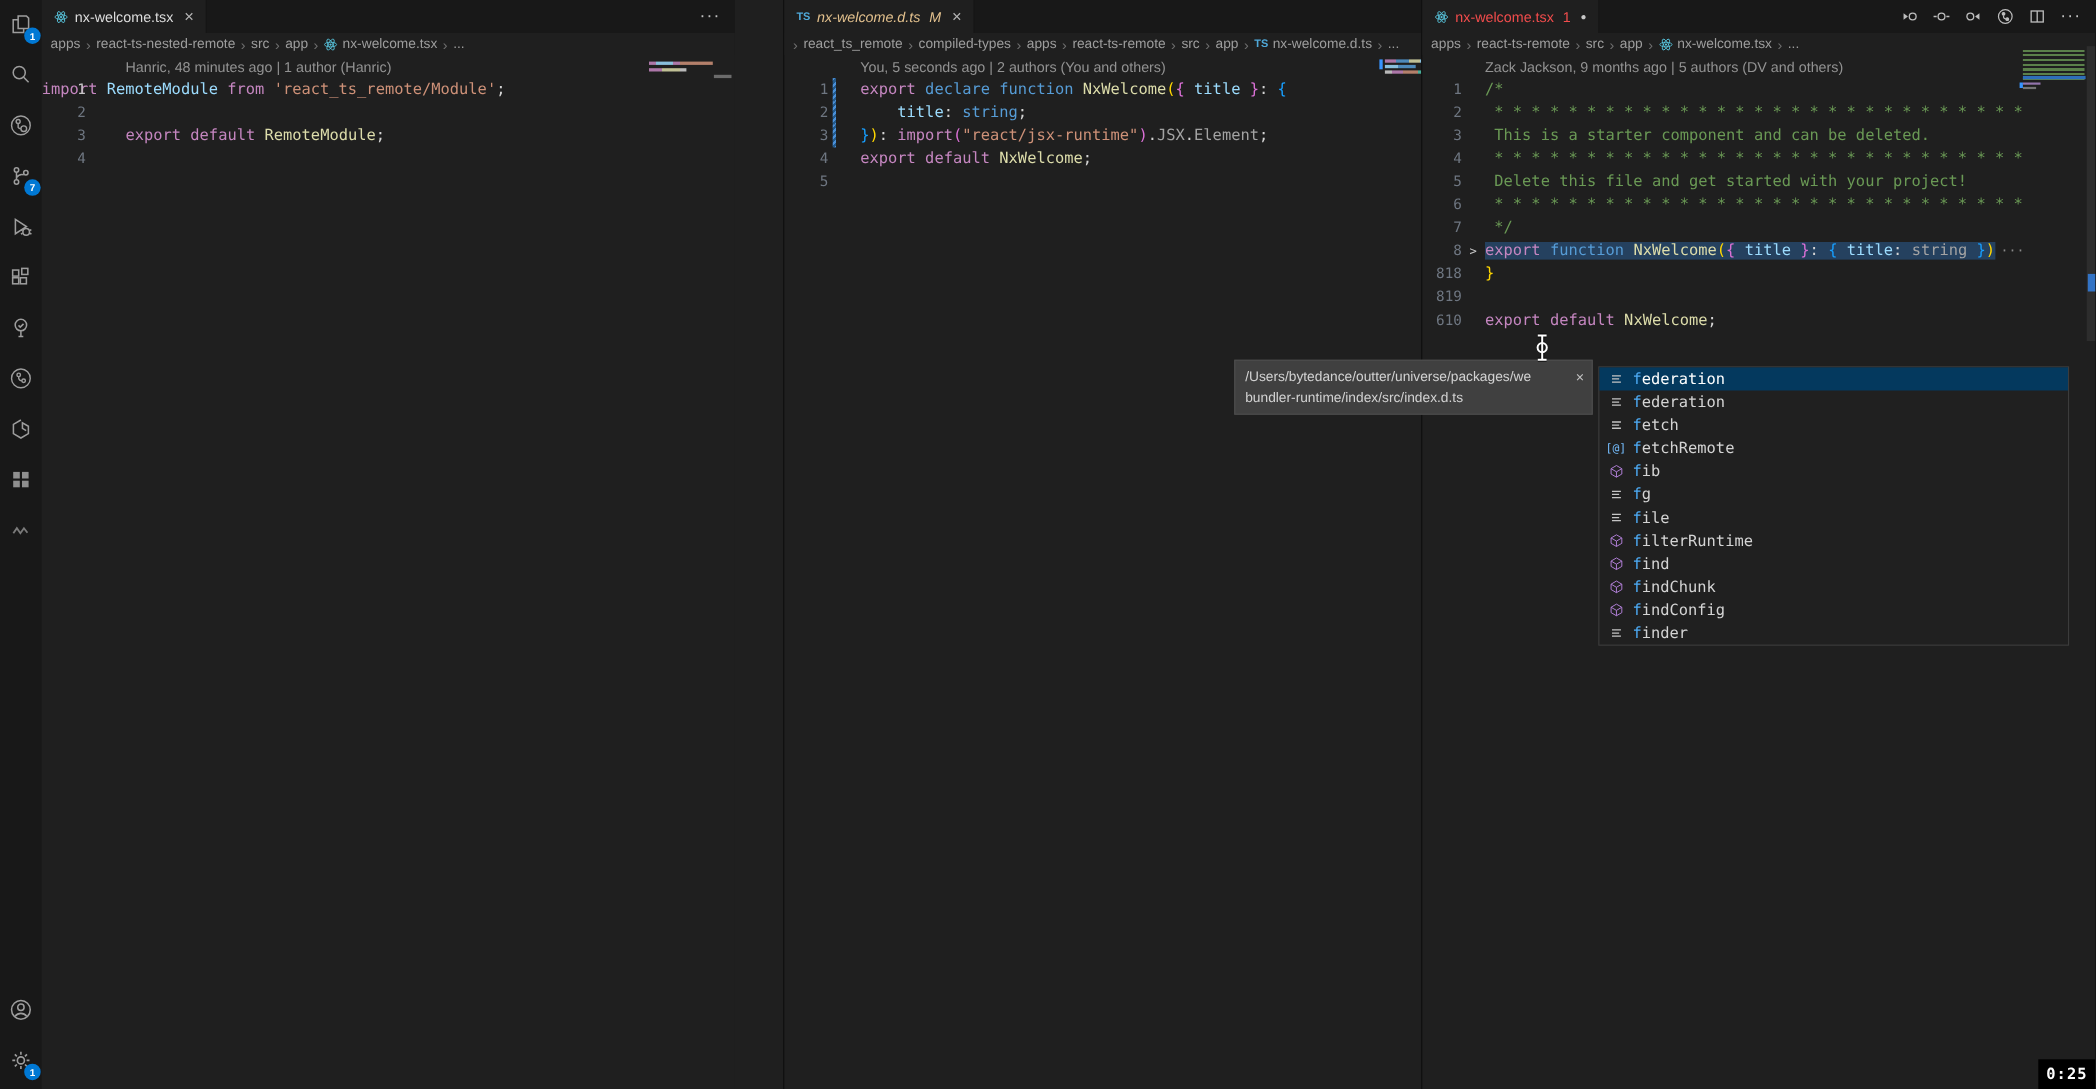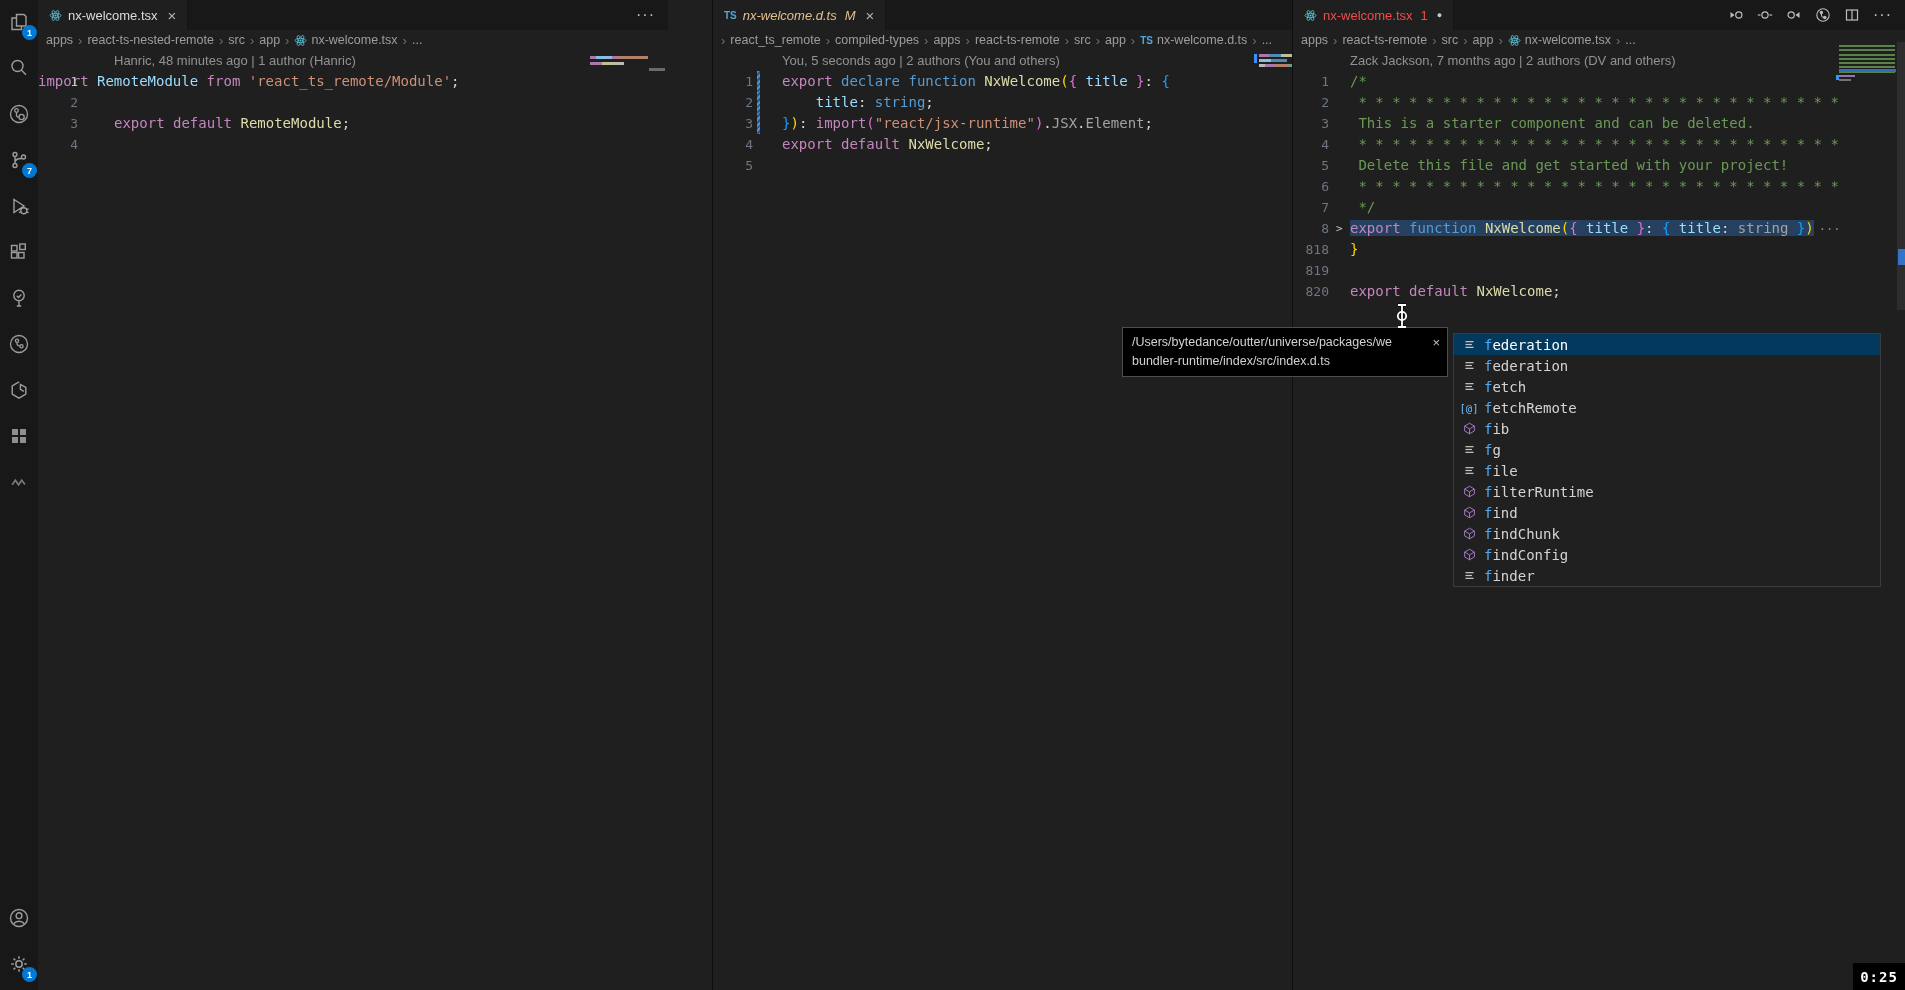--- a/index.html
+++ b/index.html
@@ -80,21 +80,21 @@
     background: #202020; border: 1px solid #3c3c3c;
     font-family: "DejaVu Sans Mono","Liberation Mono",monospace; font-size: 14px; z-index: 30; }
   .sg-row { height: 21px; display: flex; align-items: center; gap: 6px;
     padding: 0 6px; color: #d4d4d4; cursor: pointer; }
   .sg-row.sel { background: #04395e; color: #ffffff; }
   .sg-icon { width: 18px; display: flex; justify-content: center; align-items: center; }
   .sg-match { color: #4dabf5; }
   .sg-val { color: #75beff; font-size: 10.5px; }
   
   #tooltip { position: absolute; left: 1122px; top: 327px; width: 326px; height: 50px;
-    background: #000000; border: 1px solid #4d4d4d; padding: 5px 26px 5px 9px;
+    background: #404040; border: 1px solid #4d4d4d; padding: 5px 26px 5px 9px;
     font-size: 12.5px; color: #d2d2d2; line-height: 19px; z-index: 25; white-space: nowrap;
     overflow: hidden; }
   #tooltip .tt-close { position: absolute; right: 7px; top: 5px; color: #c2c2c2;
     font-size: 13px; cursor: pointer; }
   
   #pointer { position: absolute; left: 1393px; top: 302px; z-index: 40; }
   #timer { position: absolute; left: 1853px; top: 963px; width: 52px; height: 27px;
     background: #000; color: #fff; font-family: "DejaVu Sans Mono",monospace;
     font-weight: bold; font-size: 14px; display: flex; align-items: center;
     justify-content: center; letter-spacing: 1px; z-index: 50; }
@@ -415,33 +415,33 @@
             <circle cx="8" cy="8" r="1.3" fill="#58c4dc"></circle>
           </svg>
           <span>nx-welcome.tsx</span>
         </span>
         <span class="crumb-sep">›</span>
         <span class="crumb">
           <span>...</span>
         </span>
       </div>
     <div class="editor">
-      <div class="codelens" style="margin-left:57px;">Zack Jackson, 7 months ago | 2 authors (DV and others)</div>
+      <div class="codelens" style="margin-left:57px;">Zack Jackson, 9 months ago | 5 authors (DV and others)</div>
       <div>
           <div class="cline"><span class="ln">1</span><span class="codetx" style="margin-left: 57px;"><span class="tk-cm">/*</span></span></div>
           <div class="cline"><span class="ln">2</span><span class="codetx" style="margin-left: 57px;"><span class="tk-cm"> * * * * * * * * * * * * * * * * * * * * * * * * * * * * *</span></span></div>
           <div class="cline"><span class="ln">3</span><span class="codetx" style="margin-left: 57px;"><span class="tk-cm"> This is a starter component and can be deleted.</span></span></div>
           <div class="cline"><span class="ln">4</span><span class="codetx" style="margin-left: 57px;"><span class="tk-cm"> * * * * * * * * * * * * * * * * * * * * * * * * * * * * *</span></span></div>
           <div class="cline"><span class="ln">5</span><span class="codetx" style="margin-left: 57px;"><span class="tk-cm"> Delete this file and get started with your project!</span></span></div>
           <div class="cline"><span class="ln">6</span><span class="codetx" style="margin-left: 57px;"><span class="tk-cm"> * * * * * * * * * * * * * * * * * * * * * * * * * * * * *</span></span></div>
           <div class="cline"><span class="ln">7</span><span class="codetx" style="margin-left: 57px;"><span class="tk-cm"> */</span></span></div>
           <div class="cline"><span class="ln">8</span><span class="fchev">&gt;</span><span class="codetx" style="margin-left: 57px;"><span class="hlbg"><span class="tk-kw">export</span><span class="tk-pn"> </span><span class="tk-decl">function</span><span class="tk-pn"> </span><span class="tk-fn">NxWelcome</span><span class="tk-br-y">(</span><span class="tk-br-p">{</span><span class="tk-pn"> </span><span class="tk-var">title</span><span class="tk-pn"> </span><span class="tk-br-p">}</span><span class="tk-pn">: </span><span class="tk-br-b">{</span><span class="tk-pn"> </span><span class="tk-var">title</span><span class="tk-pn">: </span><span class="tk-type">string</span><span class="tk-pn"> </span><span class="tk-br-b">}</span><span class="tk-br-y">)</span></span><span class="folddots">···</span></span></div>
           <div class="cline"><span class="ln">818</span><span class="codetx" style="margin-left: 57px;"><span class="tk-br-y">}</span></span></div>
           <div class="cline"><span class="ln">819</span><span class="codetx" style="margin-left: 57px;"></span></div>
-          <div class="cline"><span class="ln">820</span><span class="codetx" style="margin-left: 57px;"><span class="tk-kw">export</span><span class="tk-pn"> </span><span class="tk-kw">default</span><span class="tk-pn"> </span><span class="tk-fn">NxWelcome</span><span class="tk-pn">;</span></span></div>
+          <div class="cline"><span class="ln">610</span><span class="codetx" style="margin-left: 57px;"><span class="tk-kw">export</span><span class="tk-pn"> </span><span class="tk-kw">default</span><span class="tk-pn"> </span><span class="tk-fn">NxWelcome</span><span class="tk-pn">;</span></span></div>
         </div>
     </div>
 
     <div class="deco" style="left:546px;top:45px;width:56px;height:30px;background:repeating-linear-gradient(180deg,rgba(106,153,85,.8) 0 2px,transparent 2px 4.3px);"></div>
     <div class="deco" style="left:546px;top:69px;width:57px;height:3px;background:#2e6fba;"></div>
     <div class="deco" style="left:546px;top:75px;width:16px;height:2px;background:#b08bd0;opacity:.8;"></div>
     <div class="deco" style="left:546px;top:79px;width:12px;height:2px;background:#8a8a8a;opacity:.8;"></div>
     <div class="deco" style="left:543px;top:75px;width:2.5px;height:5px;background:#3794ff;"></div>
     <div class="deco" style="left:604px;top:42px;width:9px;height:268px;background:rgba(121,121,121,.16);"></div>
     <div class="deco" style="left:605px;top:249px;width:8px;height:16px;background:#3273c5;"></div>

